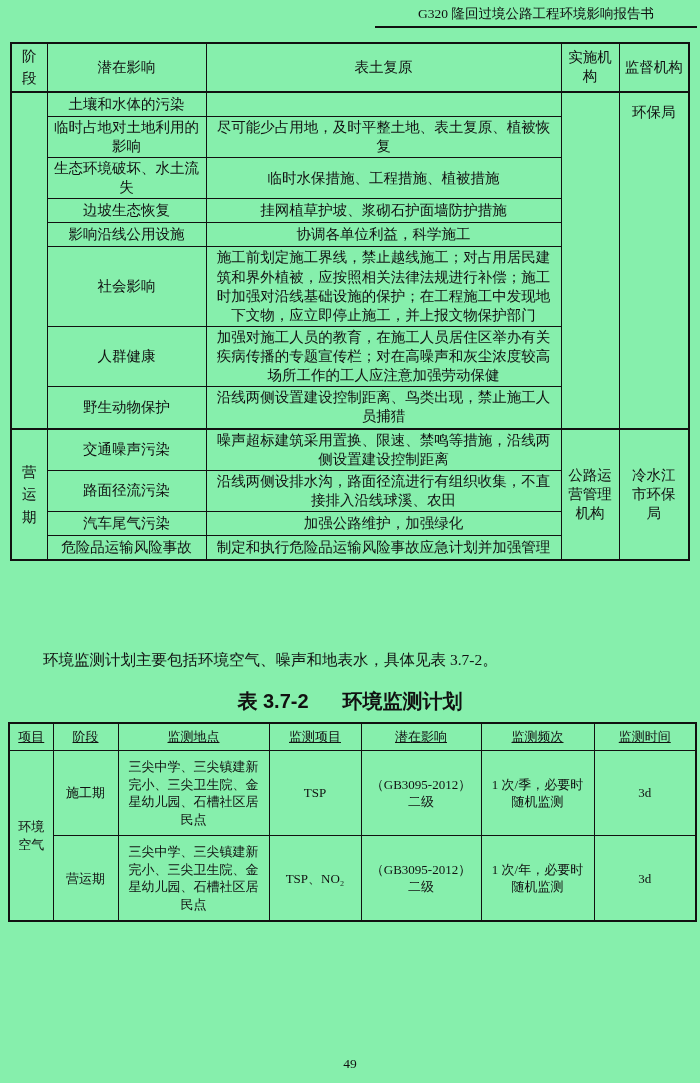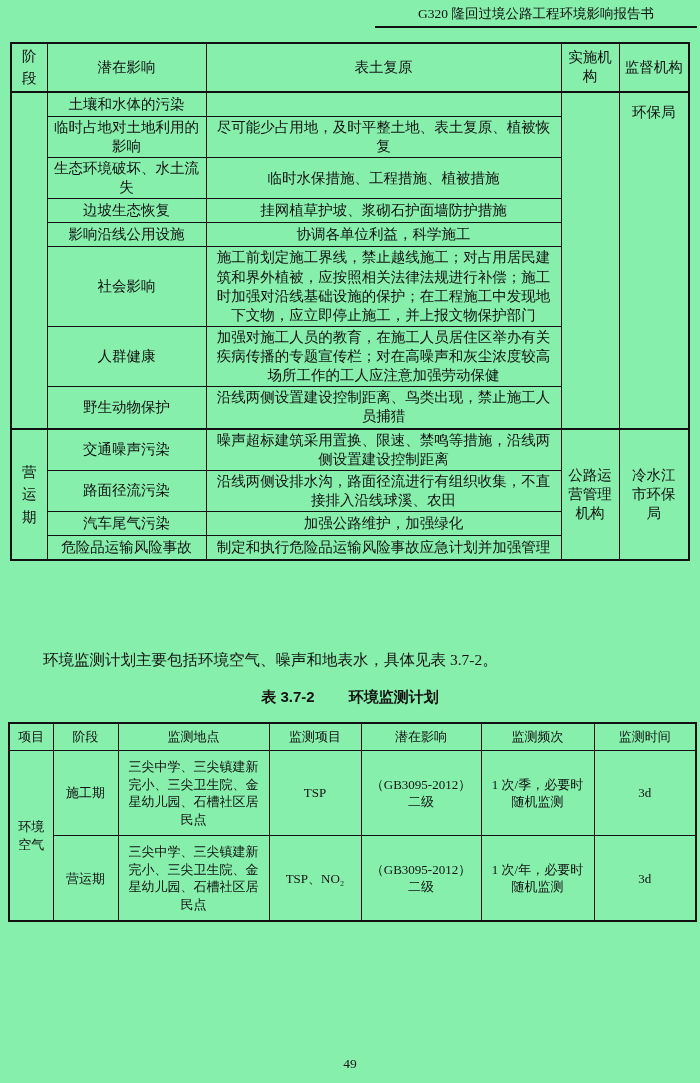--- a/index.html
+++ b/index.html
@@ -72,31 +72,31 @@
     top:650px;
     font-size:15.5px;
     text-indent:2em;
   }
   .tbl-caption{
     position:absolute;left:0;width:700px;
     top:688px;
     text-align:center;
     font-family:"Liberation Sans","DejaVu Sans",sans-serif;
     font-weight:bold;
-    font-size:15px;
+    font-size:20px;
   }
   .tbl-caption .cap-label{margin-right:34px;}
   
   .t2{
     position:absolute;top:722px;left:8px;
     width:687px;
     font-size:13px;line-height:1.35;
     border:2px solid #111;
   }
-  .t2 th{height:24px;}
+  .t2 th{height:24px;text-decoration:underline;}
   .t2 td{padding:7px 4px;}
   
   .page-footer{
     position:absolute;left:0;width:700px;
     top:1056px;
     text-align:center;
     font-size:13.5px;
   }
 </style>
 </head>

